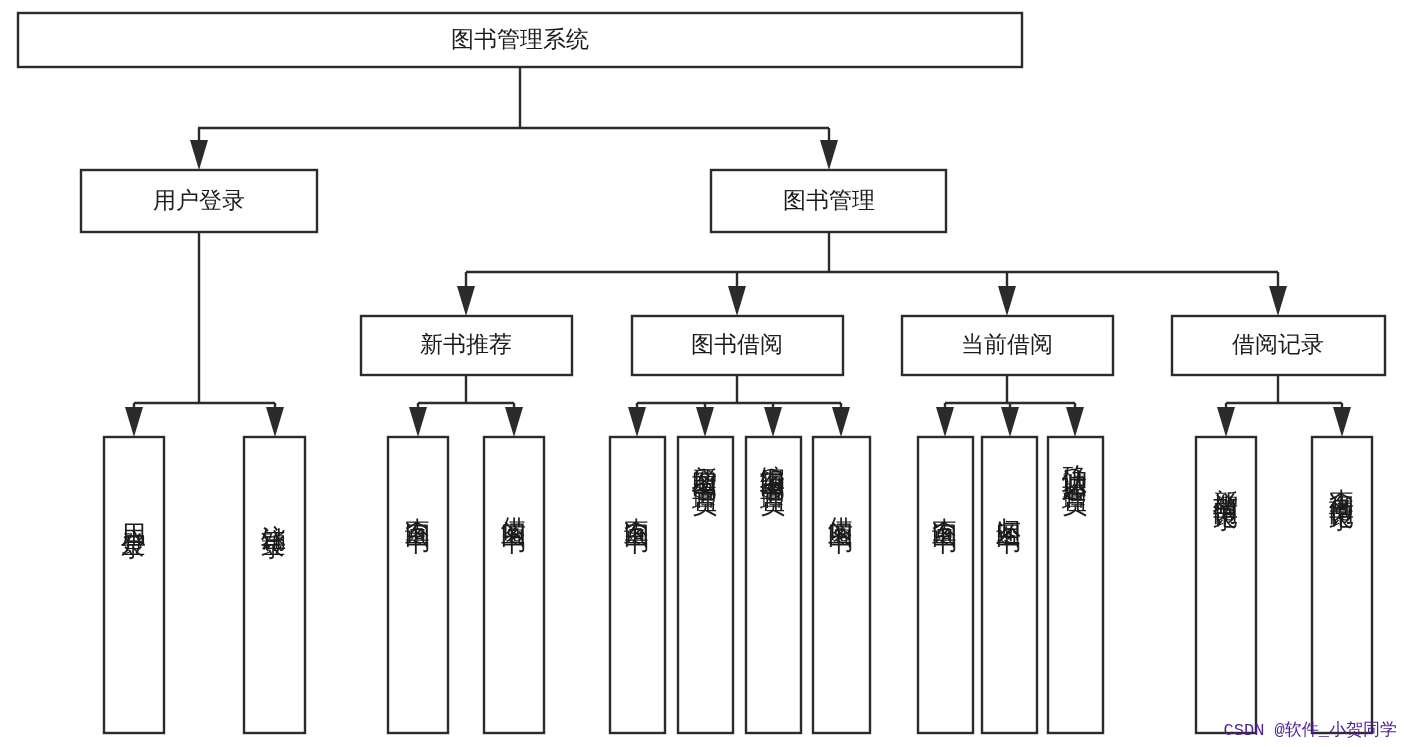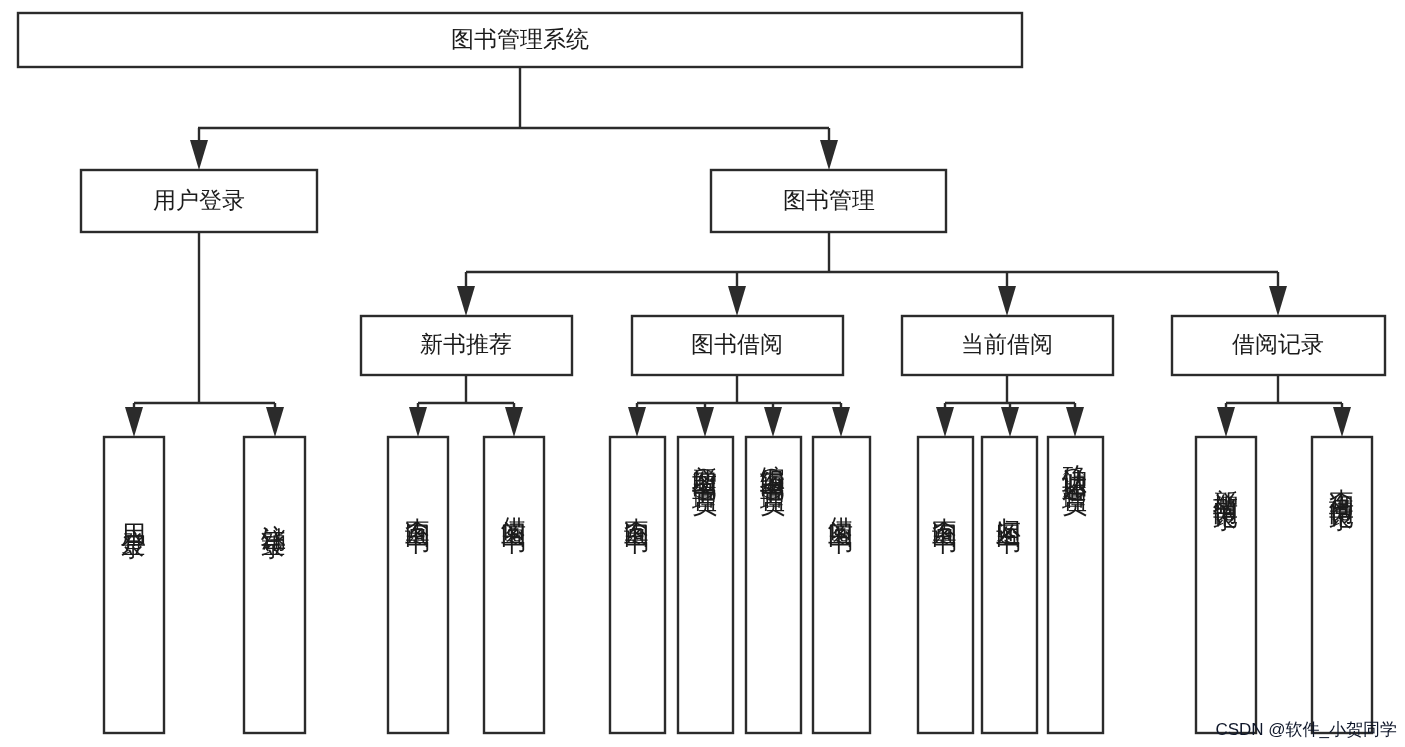--- a/index.html
+++ b/index.html
@@ -53,23 +53,23 @@
     font-size: 25px;
     fill: #1b1b1b;
     writing-mode: vertical-rl;
     text-orientation: upright;
     letter-spacing: 4px;
   }
   .watermark {
     position: absolute;
     right: 8px;
     bottom: 6px;
-    font-family: Liberation Sans, sans-serif;
+    font-family: Liberation Mono, monospace;
     font-size: 17px;
-    color: #0f172a;
+    color: #4c1d95;
     white-space: nowrap;
     user-select: none;
   }
 </style>
 </head>
 <body>
 
 <div id="diagram-root">
   <svg id="flowchart" viewBox="0 0 1405 747" xmlns="http://www.w3.org/2000/svg">
 

